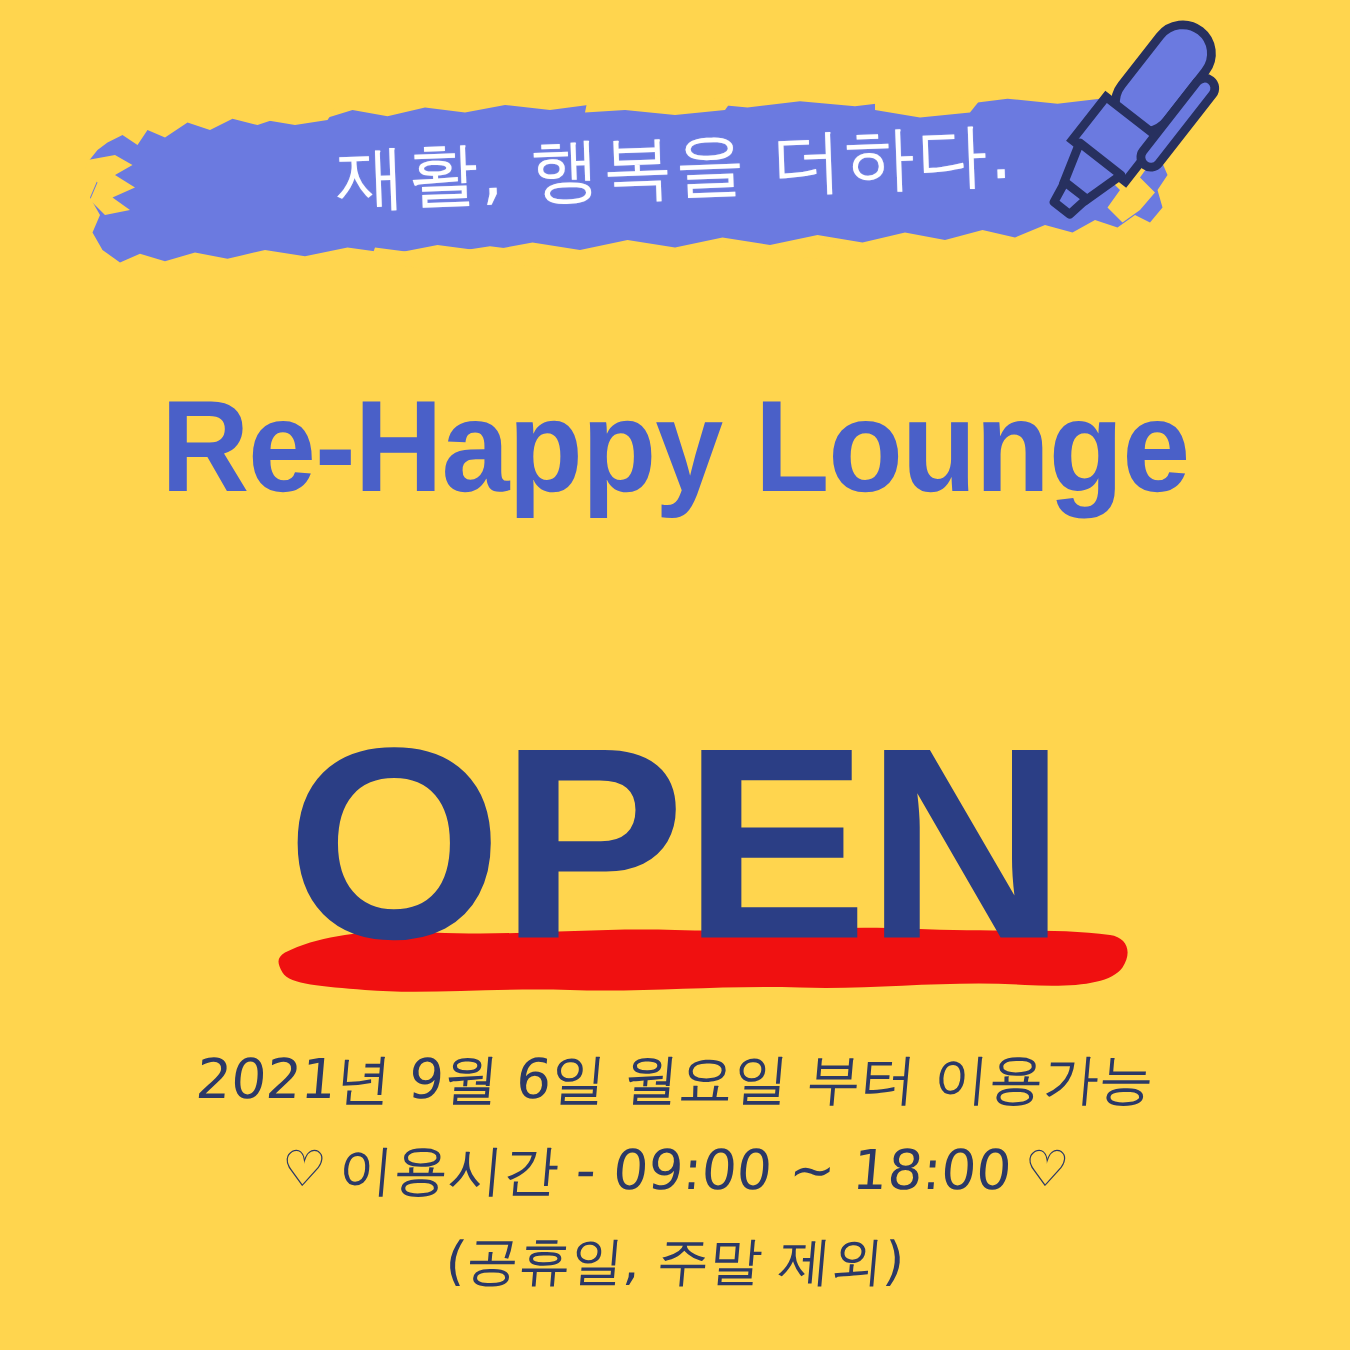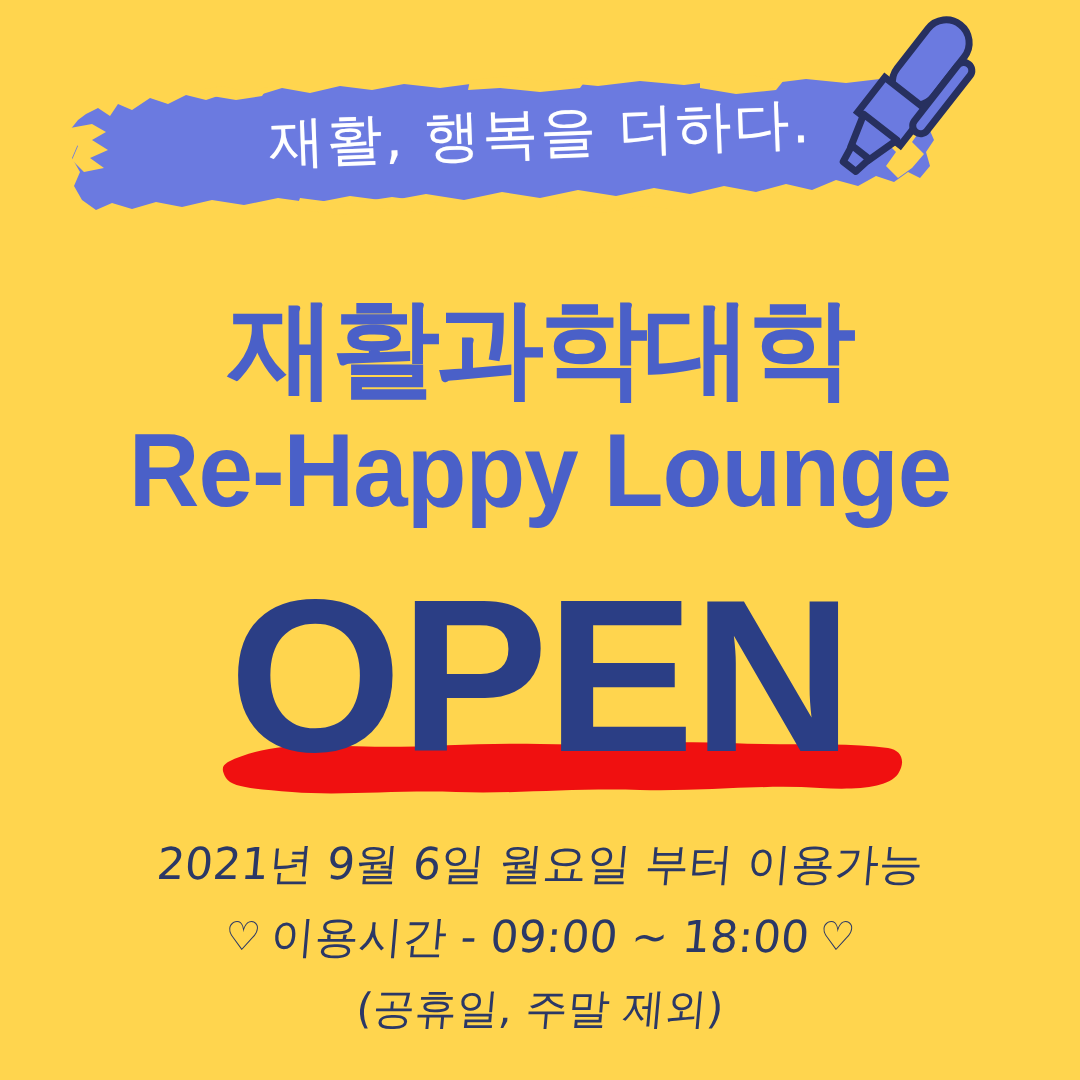--- a/index.html
+++ b/index.html
@@ -169,21 +169,20 @@
         <path d="M18,158 L40,158 L37,176 L21,176 Z" fill="#6B7AE0" stroke="#27305F" stroke-width="7" stroke-linejoin="round"></path>
 
         <rect x="52" y="22" width="16" height="86" rx="8" ry="8" fill="#6B7AE0" stroke="#27305F" stroke-width="7"></rect>
       </g>
     </svg>
 
     <div id="tagline">재활, 행복을 더하다.</div>
   </div>
 
   <div id="heading-block">
-    <span id="title-ko">재활과학대학</span>
     <span id="title-en">Re-Happy Lounge</span>
   </div>
 
   <div id="open-block">
     <svg id="open-underline" viewBox="0 0 1080 250" xmlns="http://www.w3.org/2000/svg">
       <path fill="#F01010" d="M228,196 C260,180 300,178 346,180 C420,183 470,176 540,178
                C612,180 668,174 730,177 C790,180 846,176 888,182
                C902,184 906,196 898,208 C888,222 856,224 820,222
                C760,218 700,226 640,224 C574,222 518,228 456,226
                C396,224 340,230 292,226 C258,223 232,222 226,212

